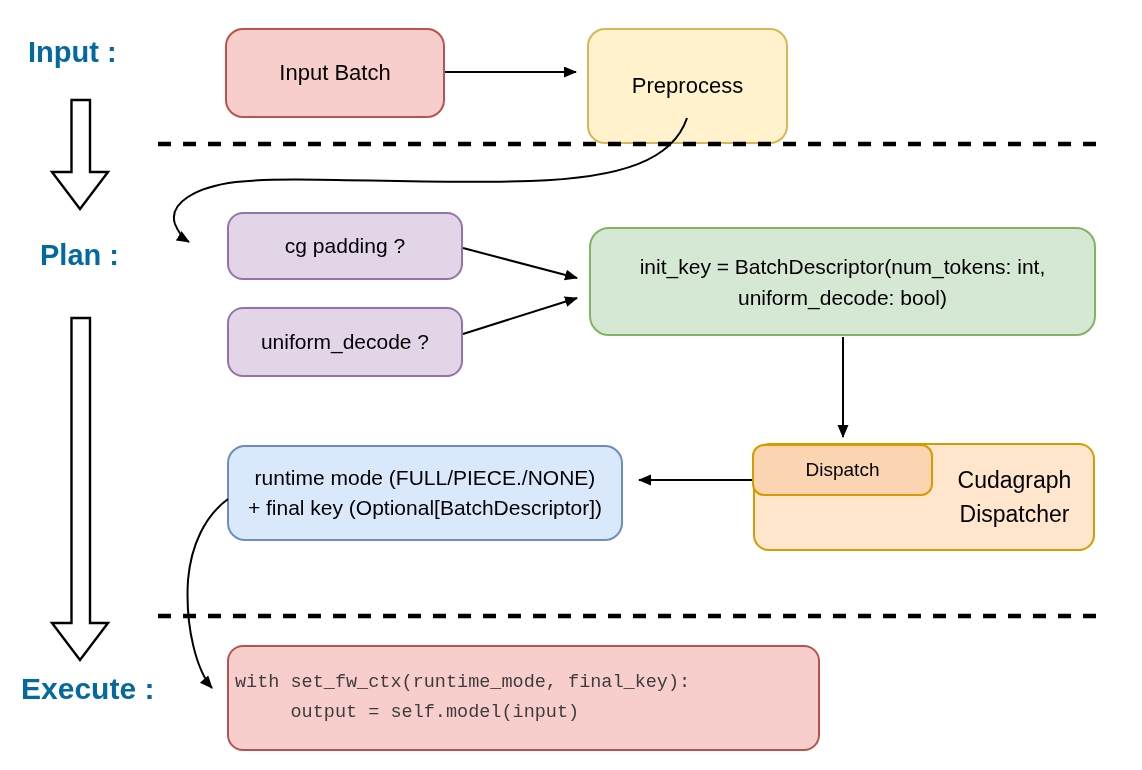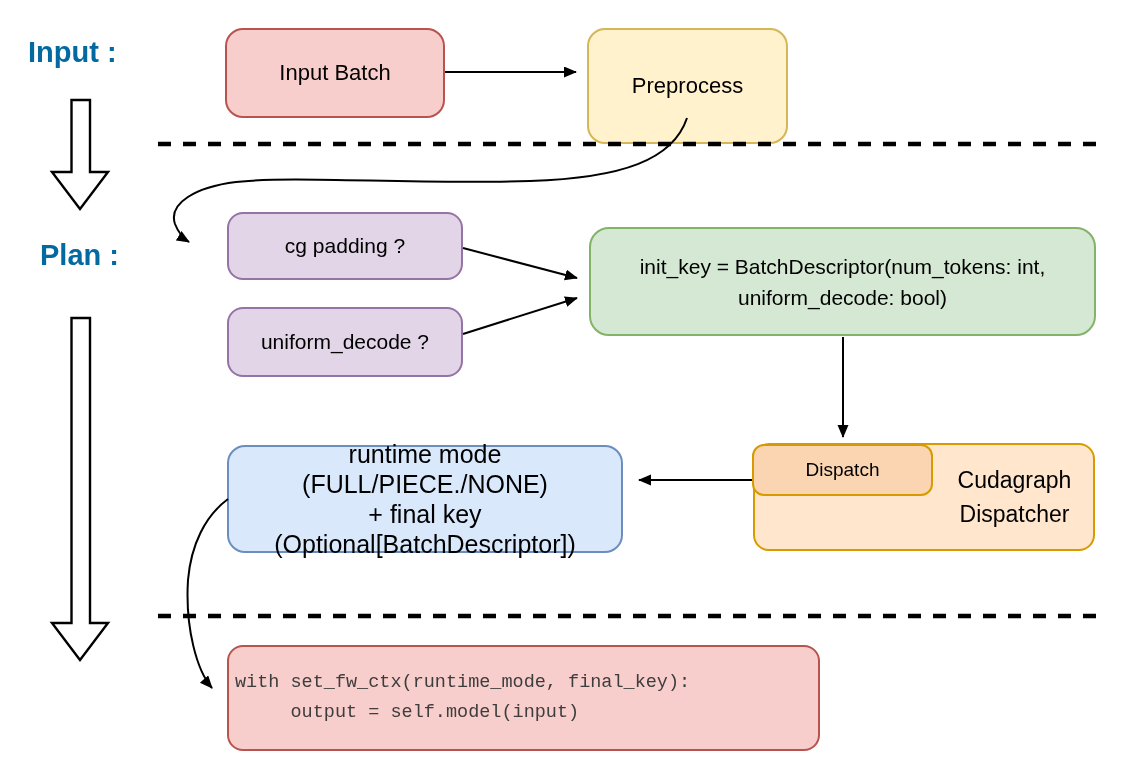--- a/index.html
+++ b/index.html
@@ -38,41 +38,42 @@
   #node-cg-padding{left:227px;top:212px;width:236px;height:68px;border-radius:16px;font-size:21px;}
   #node-uniform-decode{left:227px;top:298px;width:236px;height:70px;border-radius:16px;font-size:21px;margin-top:9px;}
   #node-init-key{left:589px;top:227px;width:507px;height:109px;border-radius:20px;font-size:21px;line-height:31px;}
   #node-cudagraph{left:753px;top:443px;width:342px;height:108px;border-radius:16px;}
   #node-cudagraph .side-label{
     position:absolute;left:181px;right:0;top:0;bottom:0;
     display:flex;flex-direction:column;align-items:center;justify-content:center;
     font-size:23px;line-height:34px;
   }
   #node-dispatch{left:752px;top:444px;width:181px;height:52px;border-radius:12px;font-size:19px;}
-  #node-runtime{left:227px;top:445px;width:396px;height:108px;border-radius:18px;font-size:25px;line-height:30px;}
+  #node-runtime{left:227px;top:445px;width:396px;height:96px;border-radius:18px;font-size:21px;line-height:30px;}
   #node-code{
     left:227px;top:645px;width:593px;height:106px;border-radius:16px;
     font-family:"Liberation Mono", monospace;
     font-size:18.5px;line-height:30px;color:#3d3d3d;
     align-items:flex-start;text-align:left;padding-left:6px;
   }
   #node-code span{white-space:pre;}
 
   svg#wires{position:absolute;left:0;top:0;pointer-events:none;}
   .wire{stroke:#000;stroke-width:2;fill:none;}
   .dashed-sep{stroke:#000;stroke-width:4.5;stroke-dasharray:13 12;fill:none;}
   .big-arrow{fill:#ffffff;stroke:#000;stroke-width:2.4;stroke-linejoin:miter;}
 </style>
 </head>
 <body>
 
 <div id="canvas">
 
   <div class="stage-label" id="lbl-input">Input :</div>
   <div class="stage-label" id="lbl-plan">Plan :</div>
+  <div class="stage-label" id="lbl-execute">Execute :</div>
 
   <div class="node" id="node-input-batch" style="background-color: rgb(248, 206, 204); border-color: rgb(184, 84, 80);">
     <span>Input Batch</span>
   </div>
 
   <div class="node" id="node-preprocess" style="background-color: rgb(255, 242, 204); border-color: rgb(214, 182, 86);">
     <span>Preprocess</span>
   </div>
 
   <div class="node" id="node-cg-padding" style="background-color: rgb(225, 213, 231); border-color: rgb(150, 115, 166);">

